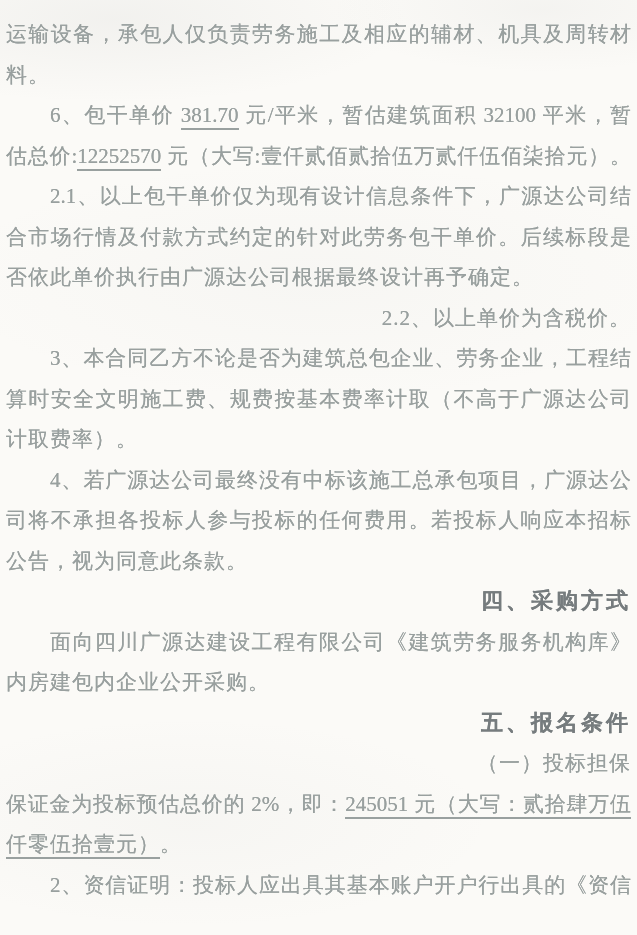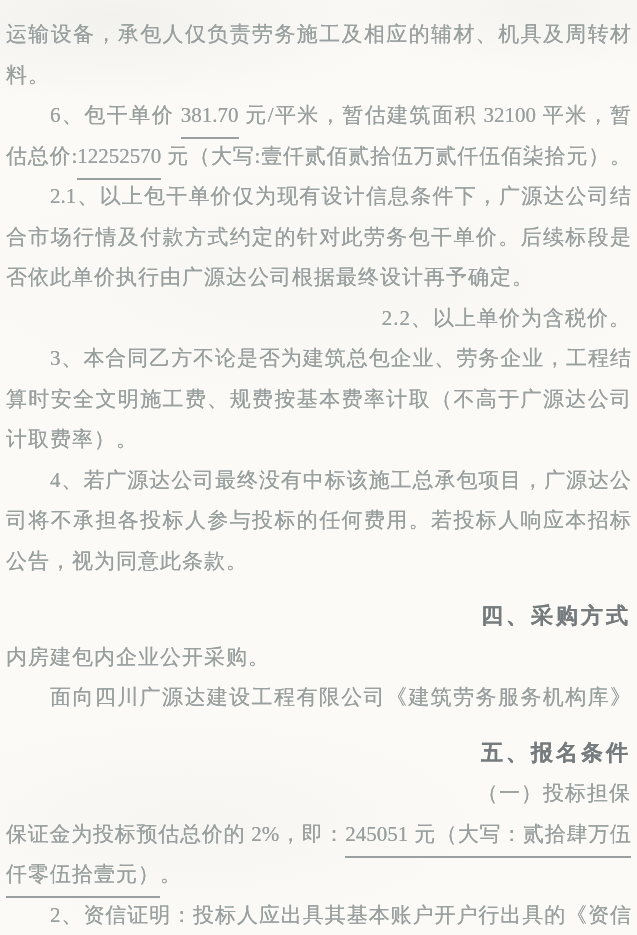--- a/index.html
+++ b/index.html
@@ -49,25 +49,24 @@
     text-align-last: justify;
     text-justify: inter-character;
     letter-spacing: 0;
   }
   .line.heading {
     font-family: "Liberation Sans", "DejaVu Sans", sans-serif;
     font-weight: bold;
     font-size: 22px;
     color: var(--heading-ink, #767c7e);
     letter-spacing: 3px;
-    margin-top: 15px;
   }
   .u {
     border-bottom: 2px solid currentColor;
-    padding-bottom: 10px;
+    padding-bottom: 1px;
   }
 </style>
 </head>
 <body>
 
 <div class="page" style="--paper: #fbfaf7; --ink: #99a09f; --heading-ink: #767c7e;">
   <div class="doc-lines">
       <div class="line fill"><span>运输设备，承包人仅负责劳务施工及相应的辅材、机具及周转材</span></div>
       <div class="line"><span>料。</span></div>
       <div class="line indent fill"><span>6、包干单价 </span><span class="u">381.70</span><span> 元/平米，暂估建筑面积 32100 平米，暂</span></div>
@@ -76,21 +75,21 @@
       <div class="line fill"><span>合市场行情及付款方式约定的针对此劳务包干单价。后续标段是</span></div>
       <div class="line"><span>否依此单价执行由广源达公司根据最终设计再予确定。</span></div>
       <div class="line indent"><span>2.2、以上单价为含税价。</span></div>
       <div class="line indent fill"><span>3、本合同乙方不论是否为建筑总包企业、劳务企业，工程结</span></div>
       <div class="line fill"><span>算时安全文明施工费、规费按基本费率计取（不高于广源达公司</span></div>
       <div class="line"><span>计取费率）。</span></div>
       <div class="line indent fill"><span>4、若广源达公司最终没有中标该施工总承包项目，广源达公</span></div>
       <div class="line fill"><span>司将不承担各投标人参与投标的任何费用。若投标人响应本招标</span></div>
       <div class="line"><span>公告，视为同意此条款。</span></div>
       <div class="line heading indent"><span>四、采购方式</span></div>
+      <div class="line indent fill"><span>面向四川广源达建设工程有限公司《建筑劳务服务机构库》</span></div>
       <div class="line"><span>内房建包内企业公开采购。</span></div>
-      <div class="line indent fill"><span>面向四川广源达建设工程有限公司《建筑劳务服务机构库》</span></div>
       <div class="line heading indent"><span>五、报名条件</span></div>
       <div class="line indent"><span>（一）投标担保</span></div>
       <div class="line fill"><span>保证金为投标预估总价的 2%，即：</span><span class="u">245051 元（大写：贰拾肆万伍</span></div>
       <div class="line"><span class="u">仟零伍拾壹元）</span><span>。</span></div>
       <div class="line indent fill"><span>2、资信证明：投标人应出具其基本账户开户行出具的《资信</span></div>
     </div>
 </div>
 
 </body></html>

